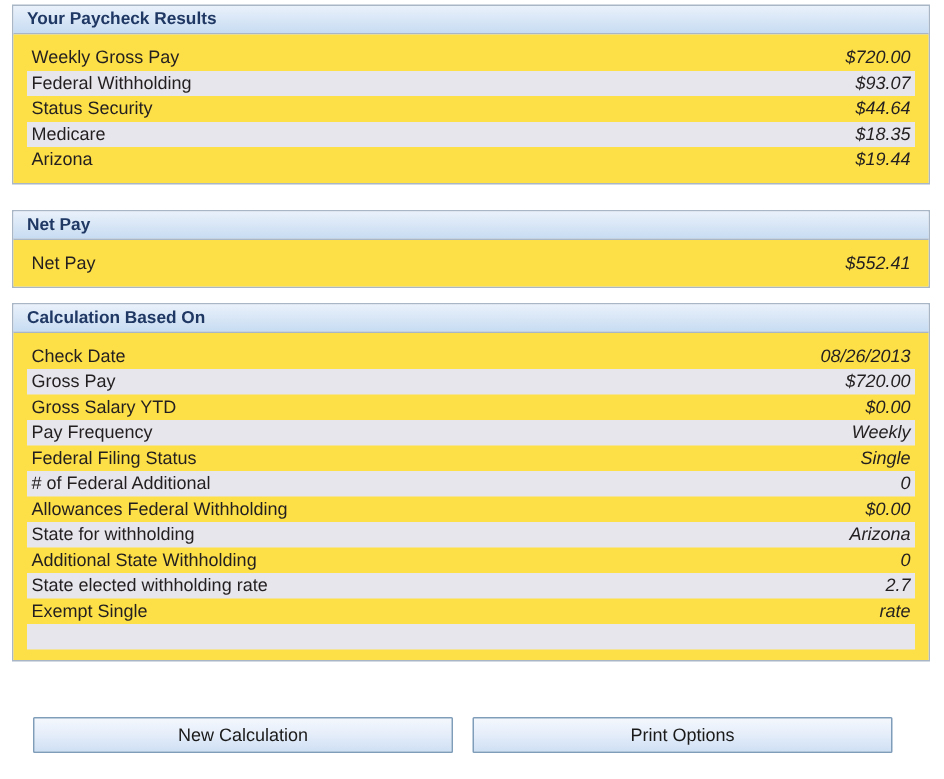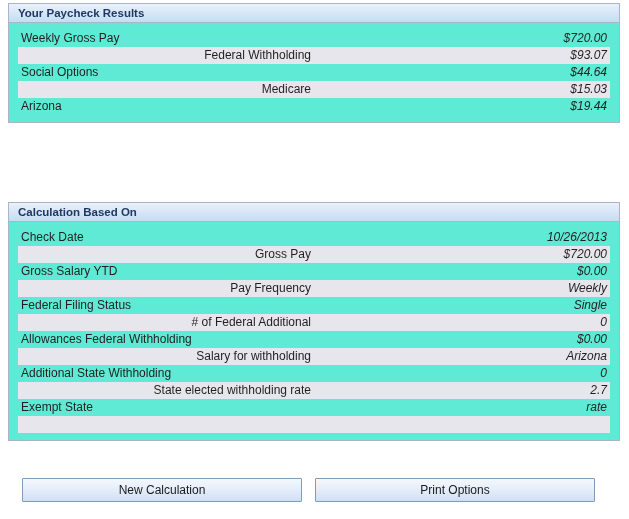--- a/index.html
+++ b/index.html
@@ -57,40 +57,40 @@
     padding: 0 0 0 9px;
     font-weight: bold;
     font-size: 11.5px;
     color: #1f3864;
     border-bottom: 1px solid #a9b6c6;
     background: linear-gradient(to bottom, #e9f1fb 0%, #dbe8f7 42%, #c7dcf2 100%);
   }
 
   .panel-body {
     padding: 7px 9px 7px 9px;
-    background: #5eead4;
+    background: #fde047;
   }
 
   table.rows {
     width: 100%;
     border-collapse: collapse;
     table-layout: fixed;
   }
   table.rows td {
     height: 17px;
     line-height: 17px;
     padding: 0 3px 0 3px;
     font-size: 12px;
     color: #231f20;
     white-space: nowrap;
     overflow: hidden;
   }
   table.rows td.k { text-align: left; }
   table.rows td.v { text-align: right; font-style: italic; }
-  table.rows tr.alt td { background: #e7e6ec; text-align: right; }
+  table.rows tr.alt td { background: #e7e6ec; }
   table.rows tr.blank td { height: 17px; }
 
   
   #panel-results   { top: 3px; }
   #panel-netpay    { top: 140px; }
   #panel-calc      { top: 202px; }
 
   
   .button-bar {
     position: absolute;
@@ -132,45 +132,58 @@
         <tbody id="results-rows">
             <tr>
               <td class="k">Weekly Gross Pay</td>
               <td class="v">$720.00</td>
             </tr>
             <tr class="alt">
               <td class="k">Federal Withholding</td>
               <td class="v">$93.07</td>
             </tr>
             <tr>
-              <td class="k">Social Options</td>
+              <td class="k">Status Security</td>
               <td class="v">$44.64</td>
             </tr>
             <tr class="alt">
               <td class="k">Medicare</td>
-              <td class="v">$15.03</td>
+              <td class="v">$18.35</td>
             </tr>
             <tr>
               <td class="k">Arizona</td>
               <td class="v">$19.44</td>
             </tr>
           </tbody>
       </table>
     </div>
   </div>
 
+  <div class="panel" id="panel-netpay">
+    <div class="panel-header">Net Pay</div>
+    <div class="panel-body">
+      <table class="rows">
+        <tbody id="netpay-rows">
+            <tr>
+              <td class="k">Net Pay</td>
+              <td class="v">$552.41</td>
+            </tr>
+          </tbody>
+      </table>
+    </div>
+  </div>
 
   <div class="panel" id="panel-calc">
     <div class="panel-header">Calculation Based On</div>
     <div class="panel-body">
       <table class="rows">
         <tbody id="calc-rows">
             <tr>
               <td class="k">Check Date</td>
-              <td class="v">10/26/2013</td>
+              <td class="v">08/26/2013</td>
             </tr>
             <tr class="alt">
               <td class="k">Gross Pay</td>
               <td class="v">$720.00</td>
             </tr>
             <tr>
               <td class="k">Gross Salary YTD</td>
               <td class="v">$0.00</td>
             </tr>
             <tr class="alt">
@@ -183,33 +196,33 @@
             </tr>
             <tr class="alt">
               <td class="k"># of Federal Additional</td>
               <td class="v">0</td>
             </tr>
             <tr>
               <td class="k">Allowances Federal Withholding</td>
               <td class="v">$0.00</td>
             </tr>
             <tr class="alt">
-              <td class="k">Salary for withholding</td>
+              <td class="k">State for withholding</td>
               <td class="v">Arizona</td>
             </tr>
             <tr>
               <td class="k">Additional State Withholding</td>
               <td class="v">0</td>
             </tr>
             <tr class="alt">
               <td class="k">State elected withholding rate</td>
               <td class="v">2.7</td>
             </tr>
             <tr>
-              <td class="k">Exempt State</td>
+              <td class="k">Exempt Single</td>
               <td class="v">rate</td>
             </tr>
             <tr class="alt blank">
               <td class="k"></td>
               <td class="v"></td>
             </tr>
           </tbody>
       </table>
     </div>
   </div>

